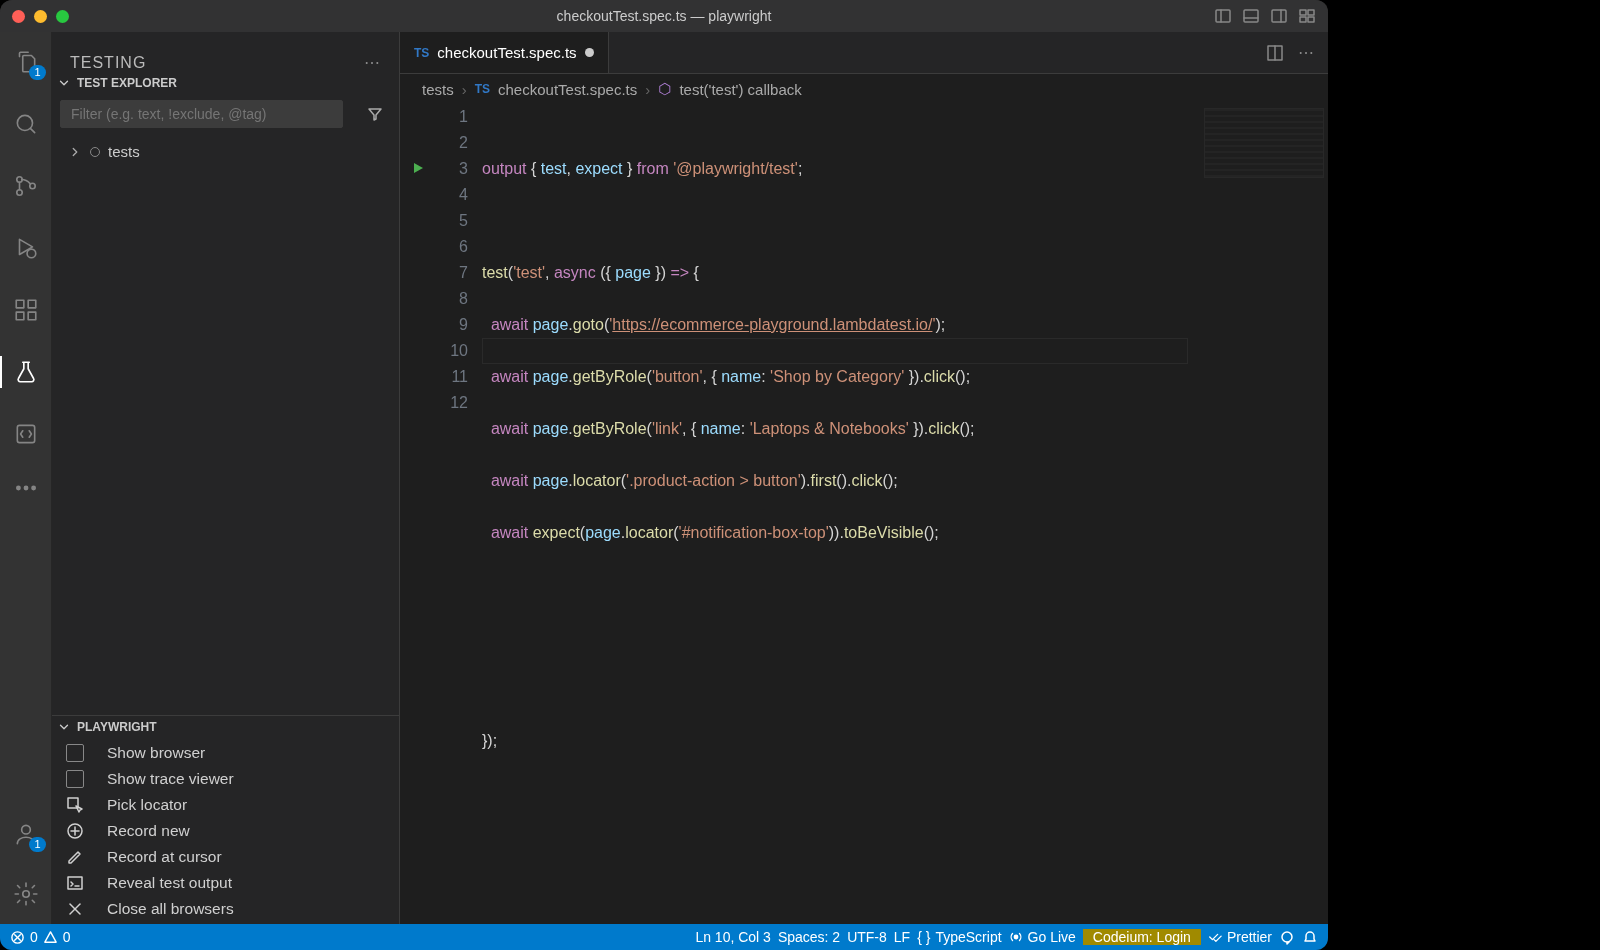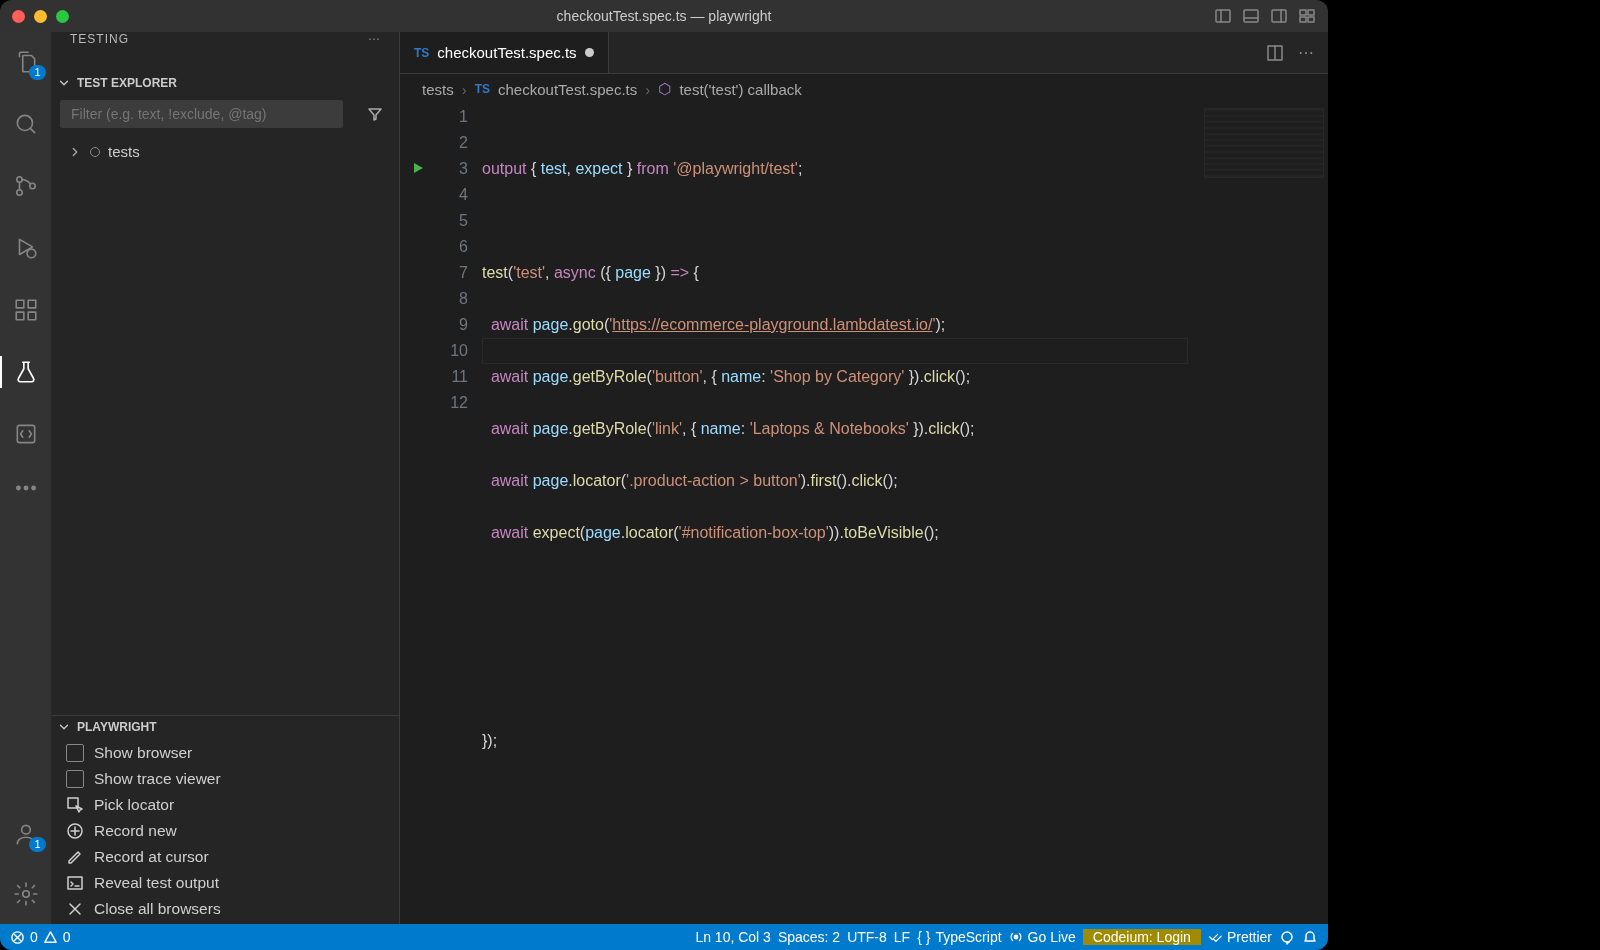--- a/index.html
+++ b/index.html
@@ -21,34 +21,34 @@
   .layout-icons svg{width:18px;height:18px;}
   .body{flex:1;display:flex;min-height:0;}
   .activitybar{width:52px;background:var(--activity);display:flex;flex-direction:column;align-items:center;padding-top:10px;gap:22px;border-right:1px solid #00000040;}
   .act-item{width:52px;height:40px;display:flex;align-items:center;justify-content:center;color:#858585;position:relative;cursor:pointer;}
   .act-item.active{color:#fff;}
   .act-item.active::before{content:"";position:absolute;left:0;top:4px;bottom:4px;width:2px;background:#fff;}
   .act-item svg{width:26px;height:26px;}
   .badge{position:absolute;right:6px;bottom:2px;background:var(--badge);color:#fff;font-size:11px;border-radius:9px;padding:0 5px;line-height:15px;}
   .act-bottom{margin-top:auto;margin-bottom:10px;display:flex;flex-direction:column;gap:20px;}
   .sidebar{width:348px;background:var(--panel);display:flex;flex-direction:column;border-right:1px solid var(--border);}
-  .side-header{height:40px;display:flex;align-items:flex-start;padding:0 18px;color:#bbb;font-size:12px;letter-spacing:1px;}
+  .side-header{height:40px;display:flex;align-items:flex-end;padding:0 18px;color:#bbb;font-size:16px;letter-spacing:1px;}
   .side-header .dots{margin-left:auto;color:#888;}
   .section-hdr{display:flex;align-items:center;gap:6px;padding:4px 5px;color:#ccc;font-size:12px;font-weight:600;cursor:pointer;}
   .section-hdr svg{width:14px;height:14px;}
   .filter-row{display:flex;gap:16px;padding:6px 8px;}
   .filter-input{flex:1;background:#3c3c3c;border:1px solid #3c3c3c;color:var(--fg);padding:5px 10px;font-size:14px;border-radius:2px;}
   .filter-btn{width:32px;background:#3c3c3c00;border:1px solid #55555500;color:#aaa;display:flex;align-items:center;justify-content:center;border-radius:2px;}
   .tree{padding:6px 4px;}
   .tree-item{display:flex;align-items:center;gap:8px;padding:3px 12px;color:#ccc;font-size:15px;cursor:pointer;}
   .tree-item svg{width:14px;height:14px;color:#aaa;}
   .dot{width:10px;height:10px;border:1.5px solid #888;border-radius:50%;}
   .playwright-panel{margin-top:auto;border-top:1px solid var(--border);}
   .pw-list{padding:2px 0;}
-  .pw-item{display:flex;align-items:flex-end;gap:10px;padding:4px 10px 4px 14px;color:#d0d0d0;font-size:15.5px;cursor:pointer;}
+  .pw-item{display:flex;align-items:flex-end;gap:23px;padding:4px 10px 4px 14px;color:#d0d0d0;font-size:15.5px;cursor:pointer;}
   .pw-item svg,.pw-item .cb{width:18px;height:18px;flex:none;}
   .cb{border:1.5px solid #888;border-radius:2px;}
   .editor-area{flex:1;display:flex;flex-direction:column;min-width:0;background:var(--bg);}
   .tabbar{height:42px;background:var(--tabbar);display:flex;align-items:stretch;border-bottom:1px solid var(--border);}
   .tab{display:flex;align-items:center;gap:8px;padding:0 14px;background:var(--bg);color:#fff;font-size:15px;border-right:1px solid var(--border);position:relative;}
   .tab .ts-badge{color:#3178c6;font-size:12px;font-weight:700;}
   .tab .modified{width:9px;height:9px;background:#ccc;border-radius:50%;}
   .tab-actions{margin-left:auto;display:flex;align-items:center;gap:14px;padding:0 14px;color:#888;}
   .breadcrumb{height:30px;display:flex;align-items:center;gap:8px;padding:0 22px;color:#aaa;font-size:15px;border-bottom:0;}
   .breadcrumb .sep{color:#666;}

